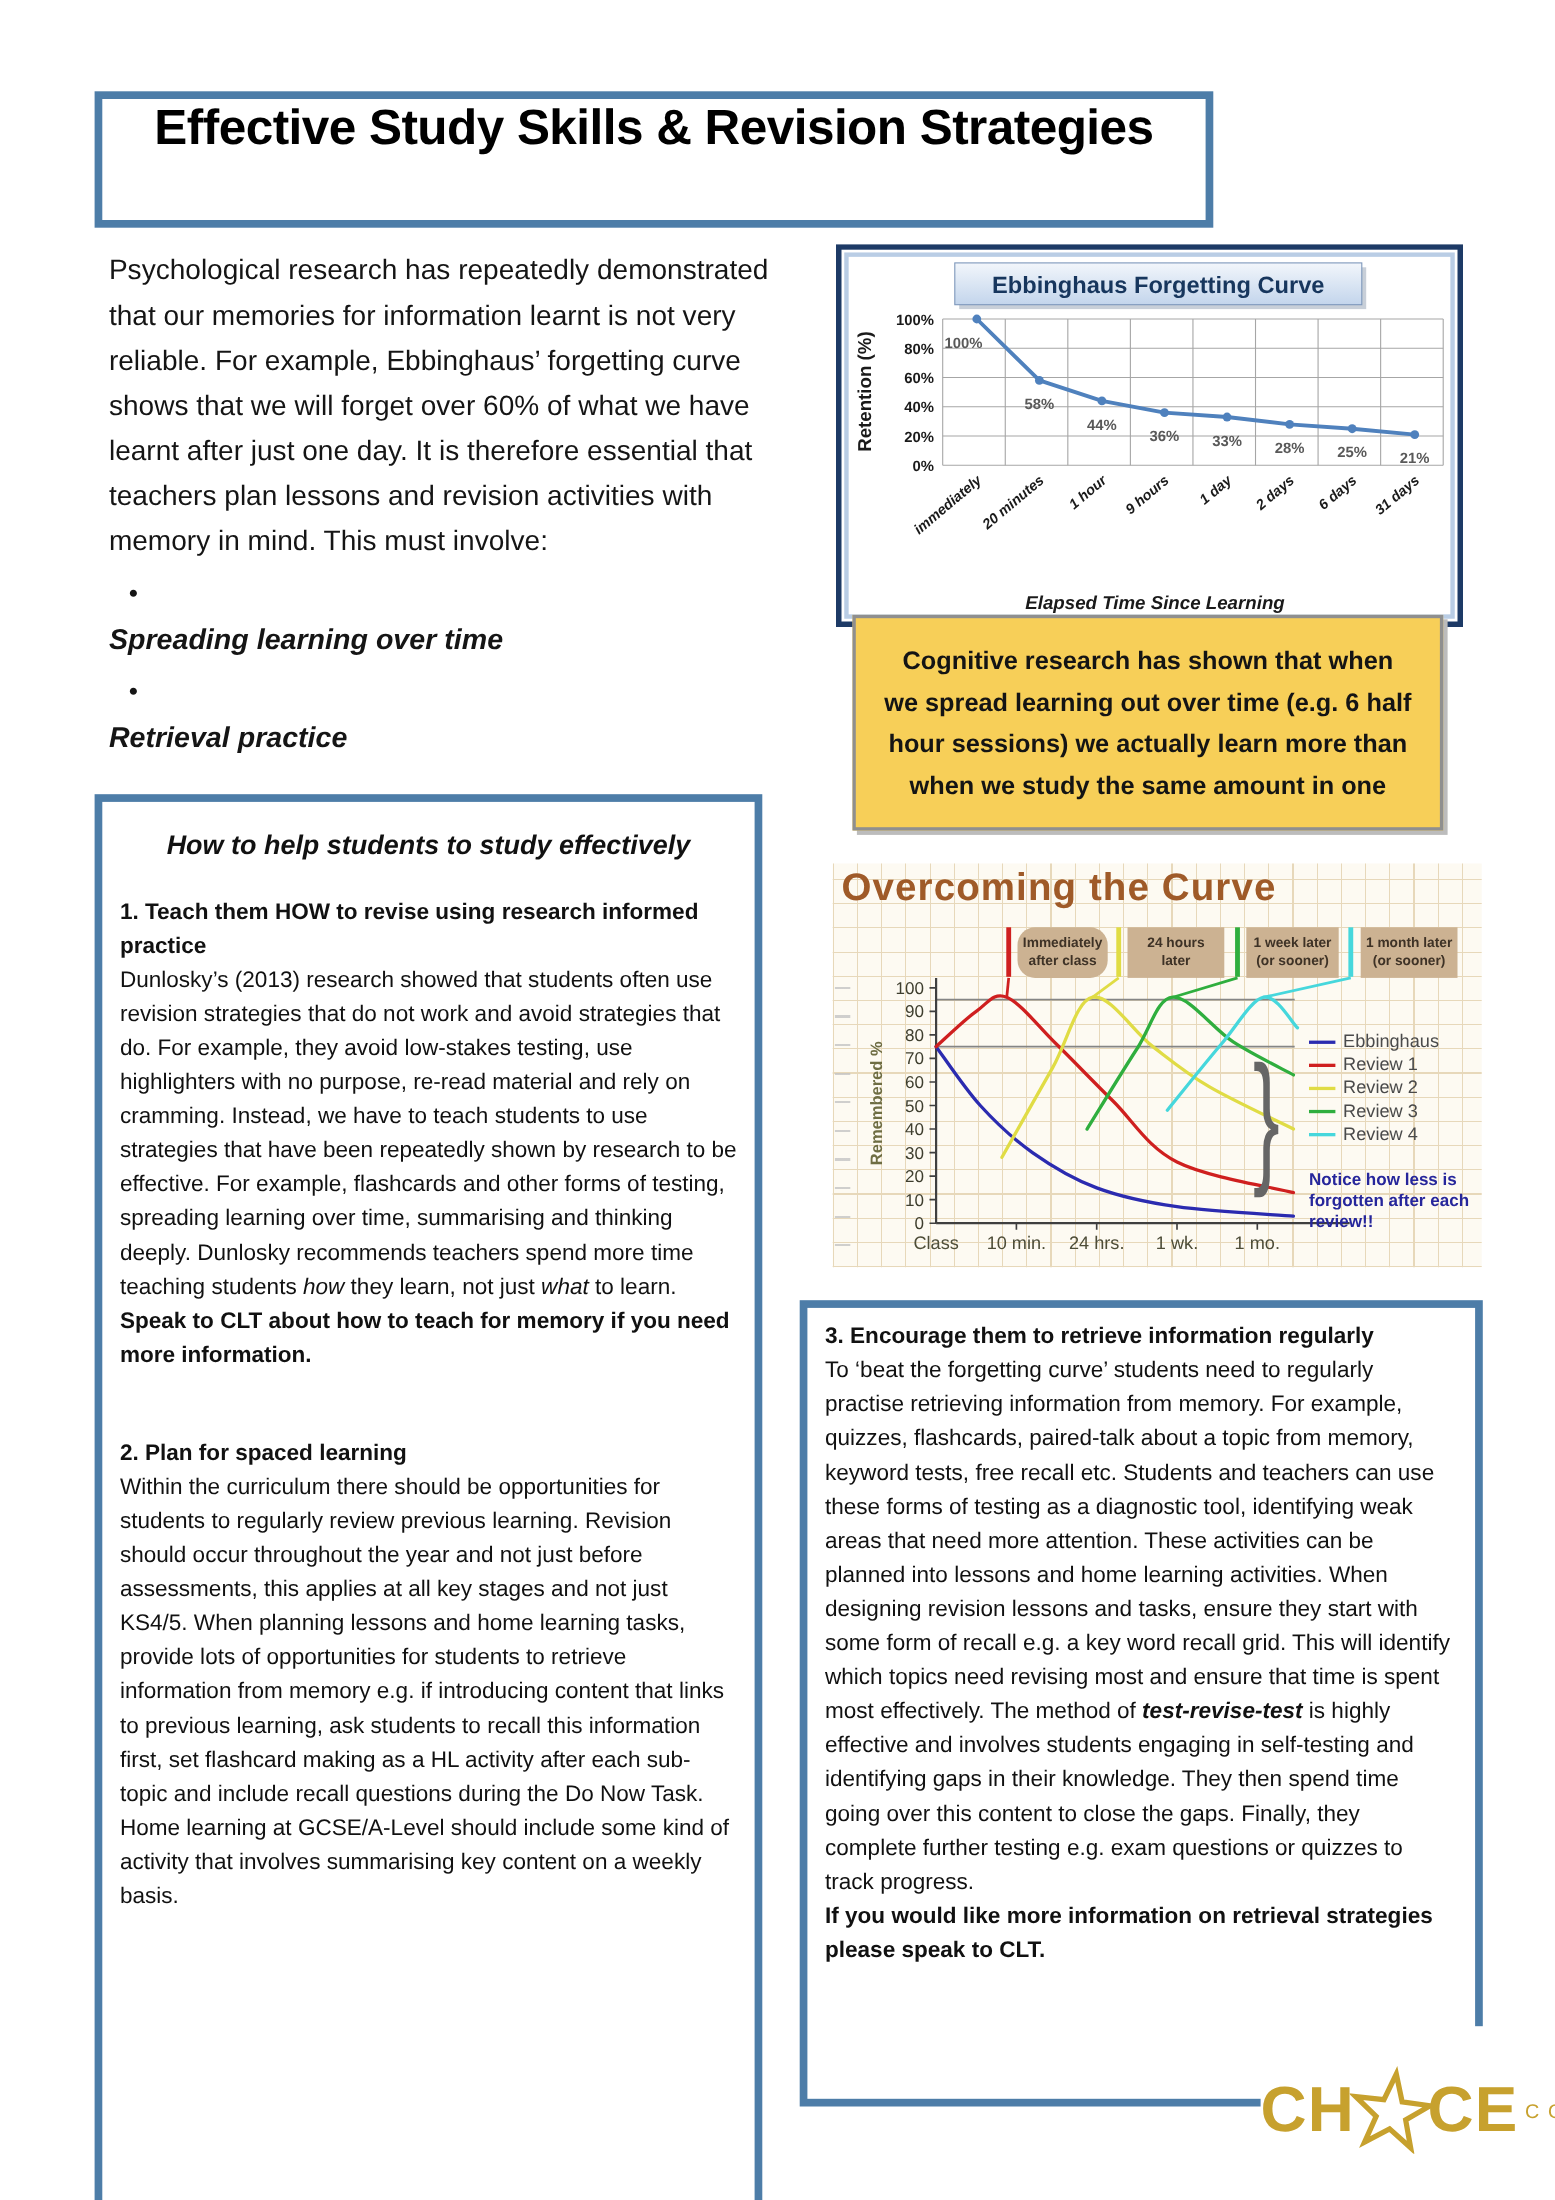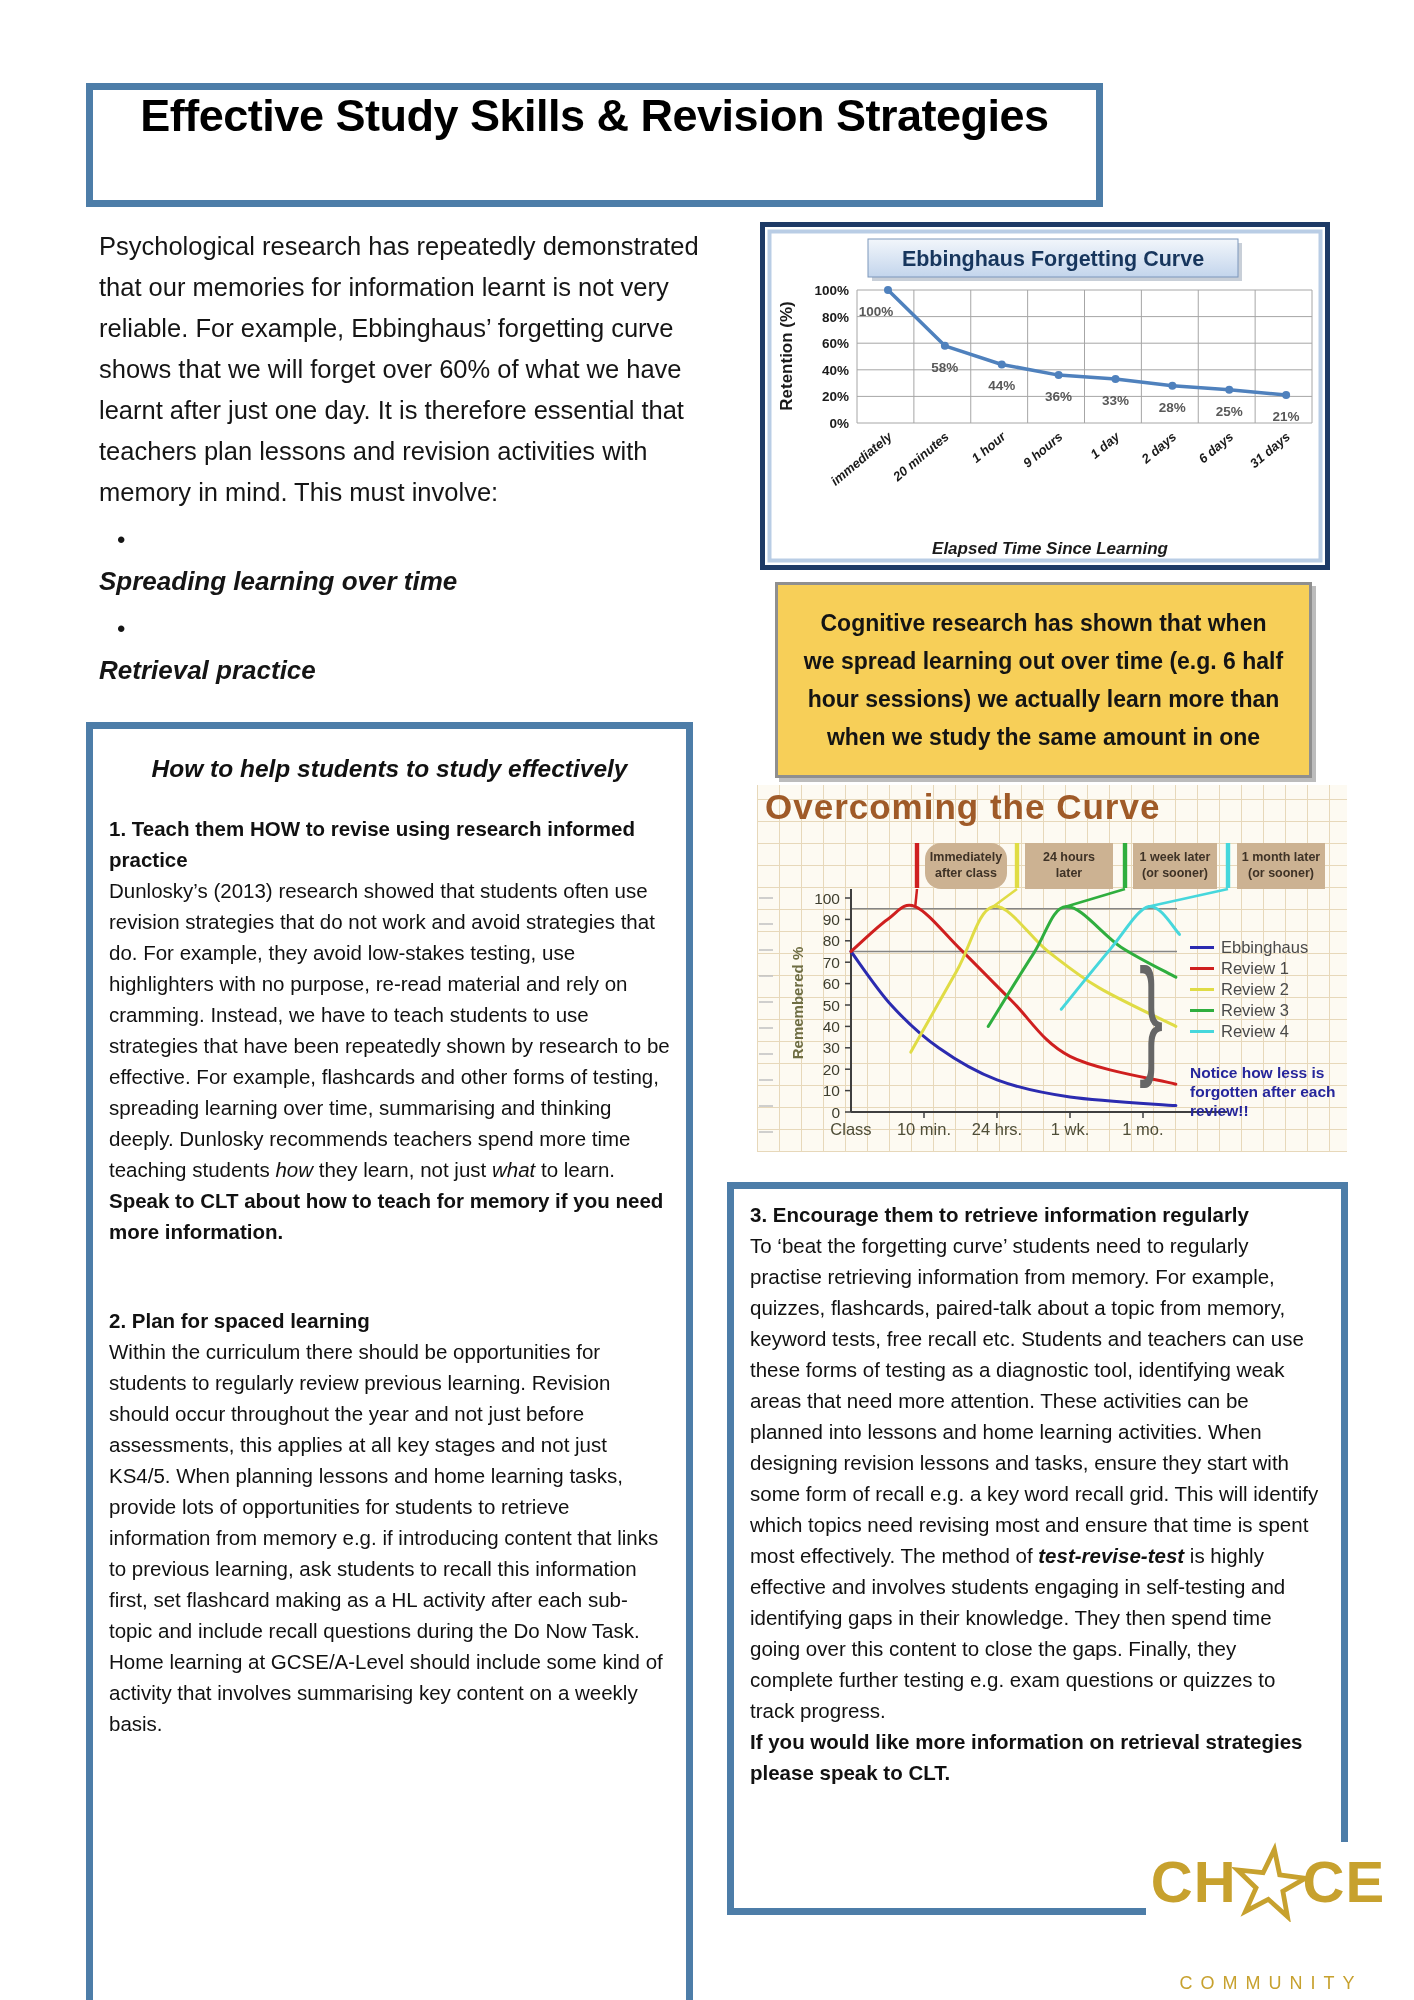--- a/index.html
+++ b/index.html
@@ -32,21 +32,21 @@
   
   #ebb-box{left:760px;top:222px;width:570px;height:348px;}
   .ebb-tick{font-size:13.5px;font-weight:bold;fill:#1a1a1a;font-family:"Liberation Sans",sans-serif;}
   .ebb-dlabel{font-size:13.5px;font-weight:bold;fill:#595959;font-family:"Liberation Sans",sans-serif;}
   .ebb-cat{font-size:13px;font-weight:bold;font-style:italic;fill:#1a1a1a;font-family:"Liberation Sans",sans-serif;}
   .ebb-title{font-size:21.5px;font-weight:bold;fill:#17365d;font-family:"Liberation Sans",sans-serif;}
   .ebb-axis{font-size:17px;font-weight:bold;fill:#1a1a1a;font-family:"Liberation Sans",sans-serif;}
   .ebb-axis-i{font-style:italic;}
 
   
-  #yellow-box{left:775px;top:582px;width:537px;height:196px;background:#f7cf58;border:3px solid #8f8f8f;
+  #yellow-box{left:775px;top:559px;width:537px;height:196px;background:#f7cf58;border:3px solid #8f8f8f;
               box-shadow:4px 4px 0 #bcbcbc;box-sizing:border-box;display:flex;align-items:center;
               text-align:center;font-weight:bold;font-size:23px;line-height:38px;padding:0 24px;color:#141414;}
 
   
   #ovc-fig{left:757px;top:785px;width:590px;height:367px;background-color:#fdfaf2;
      background-image:repeating-linear-gradient(0deg,#e7d8ba 0 1px,transparent 1px 22px),
                       repeating-linear-gradient(90deg,#e7d8ba 0 1px,transparent 1px 22px);}
   #ovc-title{left:8px;top:2px;font-size:35px;font-weight:bold;color:#9f5a28;letter-spacing:1px;}
   .phase-box{position:absolute;top:58px;height:46px;background:#ccb292;color:#3e3226;font-size:12.5px;
              font-weight:600;line-height:1.25;display:flex;align-items:center;justify-content:center;
@@ -60,21 +60,21 @@
   #ovc-brace{left:382px;top:158px;font-size:132px;color:#666;transform:scaleX(.55);transform-origin:left top;
              line-height:1.1;font-weight:400;}
   #ovc-brace::before{content:"}";}
   .edge-dashes{left:2px;top:112px;width:14px;height:236px;
      background:repeating-linear-gradient(180deg,#c4c4c4 0 2px,transparent 2px 26px);opacity:.8;}
   .ovc-tick{font-size:15.5px;fill:#3e3e2e;font-family:"Liberation Sans",sans-serif;}
   .ovc-xlab{font-size:16.5px;fill:#4e4d38;font-family:"Liberation Sans",sans-serif;}
 
   
   #logo{left:1146px;top:1842px;width:244px;height:152px;background:#fff;display:flex;
-        flex-direction:column;align-items:center;justify-content:space-between;}
+        flex-direction:row;align-items:center;justify-content:space-between;}
   #logo .brand{display:flex;align-items:center;font-size:58px;font-weight:bold;letter-spacing:1px;}
   #logo .brand span{line-height:1;}
   #logo .tagline{font-size:18px;letter-spacing:8px;margin-top:3px;padding-left:6px;}
   #logo svg{margin:0 -5px;display:block;}
 </style>
 </head>
 <body>
 
 <div id="page">
 

